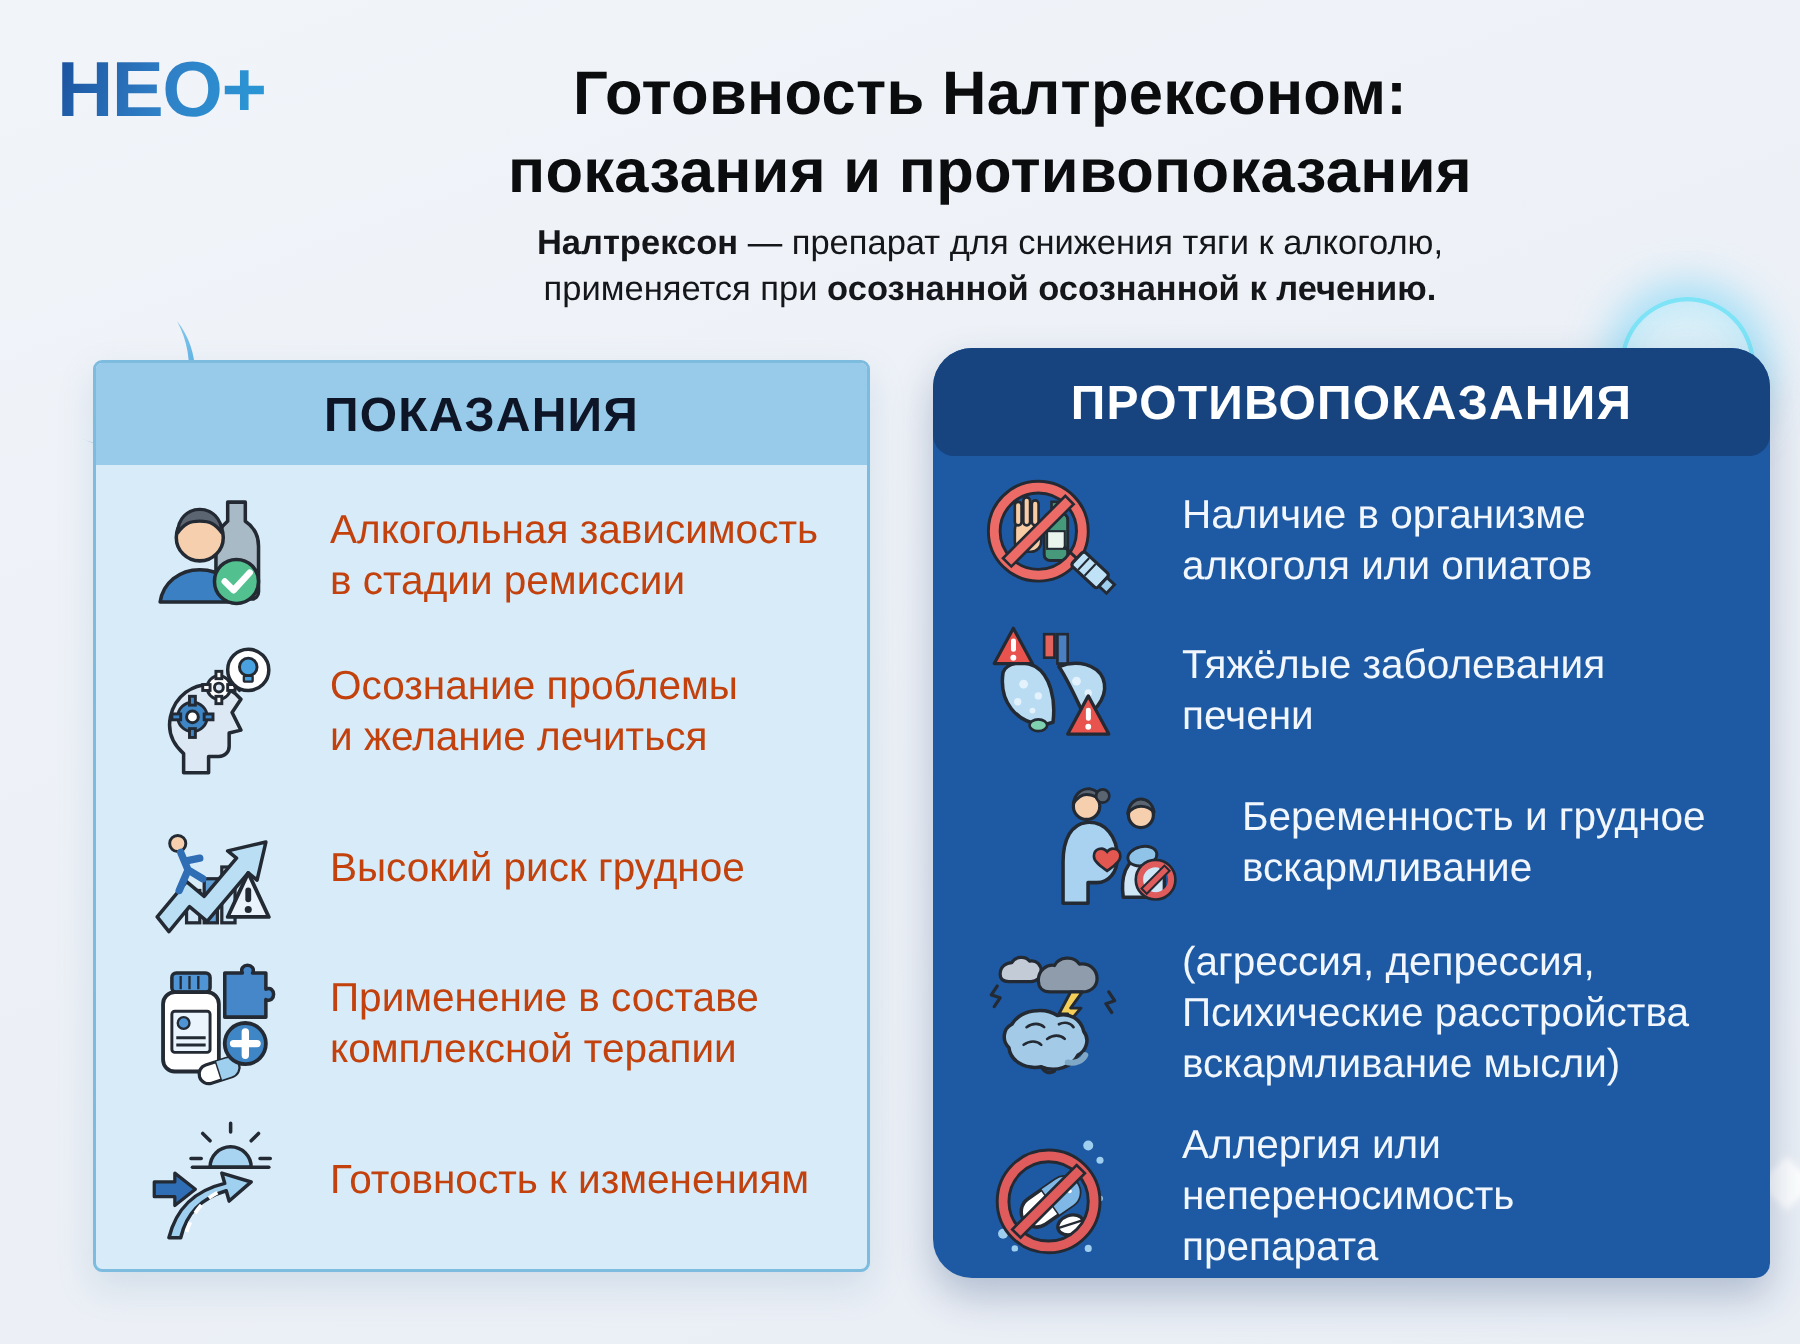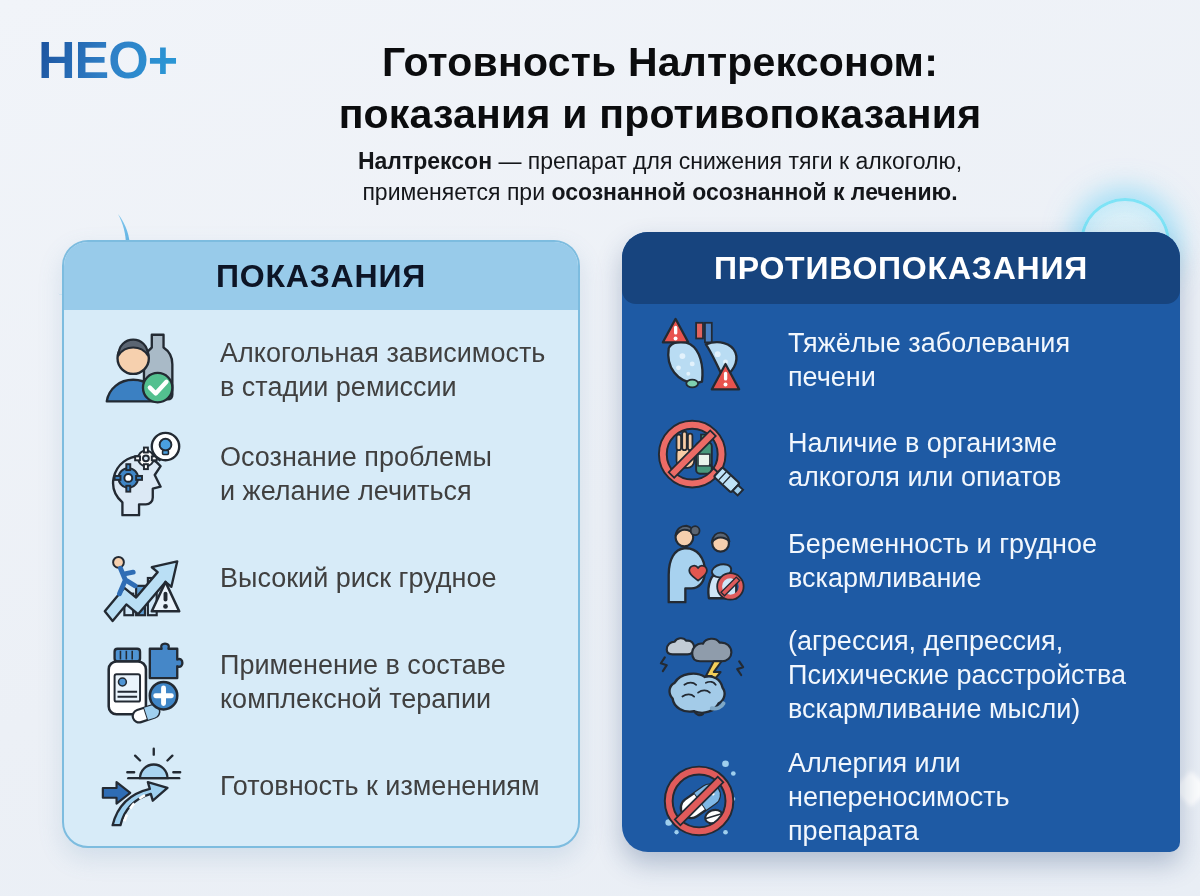--- a/index.html
+++ b/index.html
@@ -29,21 +29,21 @@
     position:absolute; left:120px; right:0; top:146px;
     text-align:center; color:#14161a;
     font-size:23px; font-weight:400; line-height:1.34;
   }
   .subtitle b { font-weight:700; }
 
   
   .card { position:absolute; overflow:hidden; }
   .card-left {
     left:62px; top:240px; width:518px; height:608px;
-    background:#d7ebf8; border:2px solid #7dbcdf; border-radius:26px;
+    background:#d7ebf8; border:2px solid #7dbcdf; border-radius:6px;
     box-shadow:0 10px 24px rgba(90,140,180,0.18);
   }
   .card-left .card-header {
     height:68px; background:#98cbea;
     display:flex; align-items:center; justify-content:center;
     font-size:32px; font-weight:800; color:#0d1526; letter-spacing:0.8px;
   }
   .card-right {
     left:622px; top:232px; width:558px; height:620px;
     background:#1e5aa4; border-radius:26px 26px 10px 26px;
@@ -56,29 +56,29 @@
   }
 
   .rows { display:flex; flex-direction:column; }
   .card-left .rows { padding-top:8px; }
   .card-right .rows { padding-top:6px; }
   .row { display:flex; align-items:center; }
   .card-left .row { height:104px; padding-left:30px; gap:30px; }
   .card-right .row { padding-left:32px; gap:38px; }
   .card-right .row:nth-child(1){ height:100px; }
   .card-right .row:nth-child(2){ height:100px; }
-  .card-right .row:nth-child(3){ height:102px; }
+  .card-right .row:nth-child(3){ height:102px;margin-left:40px; }
   .card-right .row:nth-child(4){ height:126px; }
   .card-right .row:nth-child(5){ height:118px; }
 
   .icon-box { width:96px; height:96px; flex:0 0 96px; display:flex; align-items:center; justify-content:center; }
   .icon-box svg { width:94px; height:94px; }
 
   .item-text { font-size:27px; line-height:1.26; font-weight:500; }
-  .card-left  .item-text { color:#404040; }
+  .card-left  .item-text { color:#c2410c; }
   .card-right .item-text { color:#f2f7fd; }
   .item-text .ln { display:block; }
 
   
   .swoosh { position:absolute; left:40px; top:206px; width:118px; height:118px; pointer-events:none; }
   .glow-ring {
     position:absolute; left:1080px; top:198px; width:90px; height:90px;
     border-radius:50%;
     border:3px solid rgba(120,225,245,0.95);
     box-shadow:0 0 26px 10px rgba(110,210,245,0.55), inset 0 0 22px 6px rgba(140,225,250,0.45);
@@ -241,20 +241,51 @@
     </div>
   </div>
 
   <div class="card card-right">
     <div class="card-header">ПРОТИВОПОКАЗАНИЯ</div>
     <div class="rows">
 
       <div class="row">
         <div class="icon-box">
           <svg viewBox="0 0 96 96">
+            <rect x="47" y="22" width="6" height="10" fill="#47997c" stroke="#232a33" stroke-width="1.8"></rect>
+            <rect x="42" y="30" width="16" height="32" rx="4" fill="#47997c" stroke="#232a33" stroke-width="2"></rect>
+            <rect x="44" y="42" width="12" height="12" fill="#e8f4ec" stroke="#232a33" stroke-width="1.4"></rect>
+            <g stroke="#232a33" stroke-width="1.8">
+              <rect x="22" y="34" width="18" height="22" rx="7" fill="#f8cda6"></rect>
+              <rect x="22" y="22" width="4.6" height="16" rx="2.3" fill="#f8cda6"></rect>
+              <rect x="27.8" y="19" width="4.6" height="19" rx="2.3" fill="#f8cda6"></rect>
+              <rect x="33.6" y="21" width="4.6" height="17" rx="2.3" fill="#f8cda6"></rect>
+              <path d="M26 48c4 2 8 2 10 0" fill="none" stroke-width="1.6"></path>
+            </g>
+            <circle cx="38" cy="42" r="30" fill="none" stroke="#ec6b66" stroke-width="8"></circle>
+            <circle cx="38" cy="42" r="34" fill="none" stroke="#232a33" stroke-width="2"></circle>
+            <circle cx="38" cy="42" r="26" fill="none" stroke="#232a33" stroke-width="2"></circle>
+            <rect x="8" y="38" width="60" height="8" fill="#ec6b66" stroke="#232a33" stroke-width="1.8" transform="rotate(-45 38 42)"></rect>
+            <g transform="rotate(43 70 66)">
+              <path d="M50 66h12" stroke="#232a33" stroke-width="2"></path>
+              <rect x="62" y="59" width="24" height="13" rx="2" fill="#bfe2f7" stroke="#232a33" stroke-width="2.2"></rect>
+              <path d="M68 60v11M74 60v11" stroke="#232a33" stroke-width="1.4"></path>
+              <rect x="86" y="61.5" width="7" height="8" fill="#9fcfee" stroke="#232a33" stroke-width="2"></rect>
+            </g>
+          </svg>
+        </div>
+        <div class="item-text">
+          <span class="ln">Наличие в организме</span>
+          <span class="ln">алкоголя или опиатов</span>
+        </div>
+      </div>
+
+      <div class="row">
+        <div class="icon-box">
+          <svg viewBox="0 0 96 96">
             <rect x="42" y="10" width="7" height="16" fill="#e2635d" stroke="#232a33" stroke-width="1.8"></rect>
             <rect x="51" y="10" width="7" height="20" fill="#4a7fc1" stroke="#232a33" stroke-width="1.8"></rect>
             <path d="M14 36c-3 20 9 34 27 36l7-2c2-16-2-32-12-38-9-5-20-2-22 4z" fill="#b9dcf3" stroke="#232a33" stroke-width="2.4" stroke-linejoin="round"></path>
             <path d="M52 32c13-5 26-1 30 8 4 10-3 22-13 25-6-13-11-24-17-33z" fill="#b9dcf3" stroke="#232a33" stroke-width="2.4" stroke-linejoin="round"></path>
             <g fill="#e3f2fc">
               <circle cx="28" cy="44" r="3"></circle>
                 <circle cx="38" cy="52" r="2.5"></circle>
                 <circle cx="24" cy="56" r="2.5"></circle>
               <circle cx="64" cy="42" r="3"></circle>
                 <circle cx="72" cy="50" r="2.5"></circle>
@@ -269,51 +300,20 @@
             <g>
               <path d="M72 52l14 26H58z" fill="#e8534e" stroke="#232a33" stroke-width="2.2" stroke-linejoin="round"></path>
               <rect x="70.4" y="60" width="3.4" height="9" rx="1.7" fill="#ffffff"></rect>
               <circle cx="72" cy="73" r="2" fill="#ffffff"></circle>
             </g>
           </svg>
         </div>
         <div class="item-text">
           <span class="ln">Тяжёлые заболевания</span>
           <span class="ln">печени</span>
-        </div>
-      </div>
-
-      <div class="row">
-        <div class="icon-box">
-          <svg viewBox="0 0 96 96">
-            <rect x="47" y="22" width="6" height="10" fill="#47997c" stroke="#232a33" stroke-width="1.8"></rect>
-            <rect x="42" y="30" width="16" height="32" rx="4" fill="#47997c" stroke="#232a33" stroke-width="2"></rect>
-            <rect x="44" y="42" width="12" height="12" fill="#e8f4ec" stroke="#232a33" stroke-width="1.4"></rect>
-            <g stroke="#232a33" stroke-width="1.8">
-              <rect x="22" y="34" width="18" height="22" rx="7" fill="#f8cda6"></rect>
-              <rect x="22" y="22" width="4.6" height="16" rx="2.3" fill="#f8cda6"></rect>
-              <rect x="27.8" y="19" width="4.6" height="19" rx="2.3" fill="#f8cda6"></rect>
-              <rect x="33.6" y="21" width="4.6" height="17" rx="2.3" fill="#f8cda6"></rect>
-              <path d="M26 48c4 2 8 2 10 0" fill="none" stroke-width="1.6"></path>
-            </g>
-            <circle cx="38" cy="42" r="30" fill="none" stroke="#ec6b66" stroke-width="8"></circle>
-            <circle cx="38" cy="42" r="34" fill="none" stroke="#232a33" stroke-width="2"></circle>
-            <circle cx="38" cy="42" r="26" fill="none" stroke="#232a33" stroke-width="2"></circle>
-            <rect x="8" y="38" width="60" height="8" fill="#ec6b66" stroke="#232a33" stroke-width="1.8" transform="rotate(-45 38 42)"></rect>
-            <g transform="rotate(43 70 66)">
-              <path d="M50 66h12" stroke="#232a33" stroke-width="2"></path>
-              <rect x="62" y="59" width="24" height="13" rx="2" fill="#bfe2f7" stroke="#232a33" stroke-width="2.2"></rect>
-              <path d="M68 60v11M74 60v11" stroke="#232a33" stroke-width="1.4"></path>
-              <rect x="86" y="61.5" width="7" height="8" fill="#9fcfee" stroke="#232a33" stroke-width="2"></rect>
-            </g>
-          </svg>
-        </div>
-        <div class="item-text">
-          <span class="ln">Наличие в организме</span>
-          <span class="ln">алкоголя или опиатов</span>
         </div>
       </div>
 
       <div class="row">
         <div class="icon-box">
           <svg viewBox="0 0 96 96">
             <path d="M14 90V62c0-16 6-26 16-27 13-1 21 10 21 24 0 10-6 17-14 17h-6v14z" fill="#a8d2ef" stroke="#232a33" stroke-width="2.4" stroke-linejoin="round"></path>
             <circle cx="30" cy="24" r="9" fill="#f6cfae" stroke="#232a33" stroke-width="2.2"></circle>
             <path d="M21 22c1-7 6-10 11-10 5 1 8 4 9 9-4-4-7-5-11-5-3 0-6 2-9 6z" fill="#5b6572" stroke="#232a33" stroke-width="2" stroke-linejoin="round"></path>
             <circle cx="41" cy="17" r="4.5" fill="#5b6572" stroke="#232a33" stroke-width="1.8"></circle>

